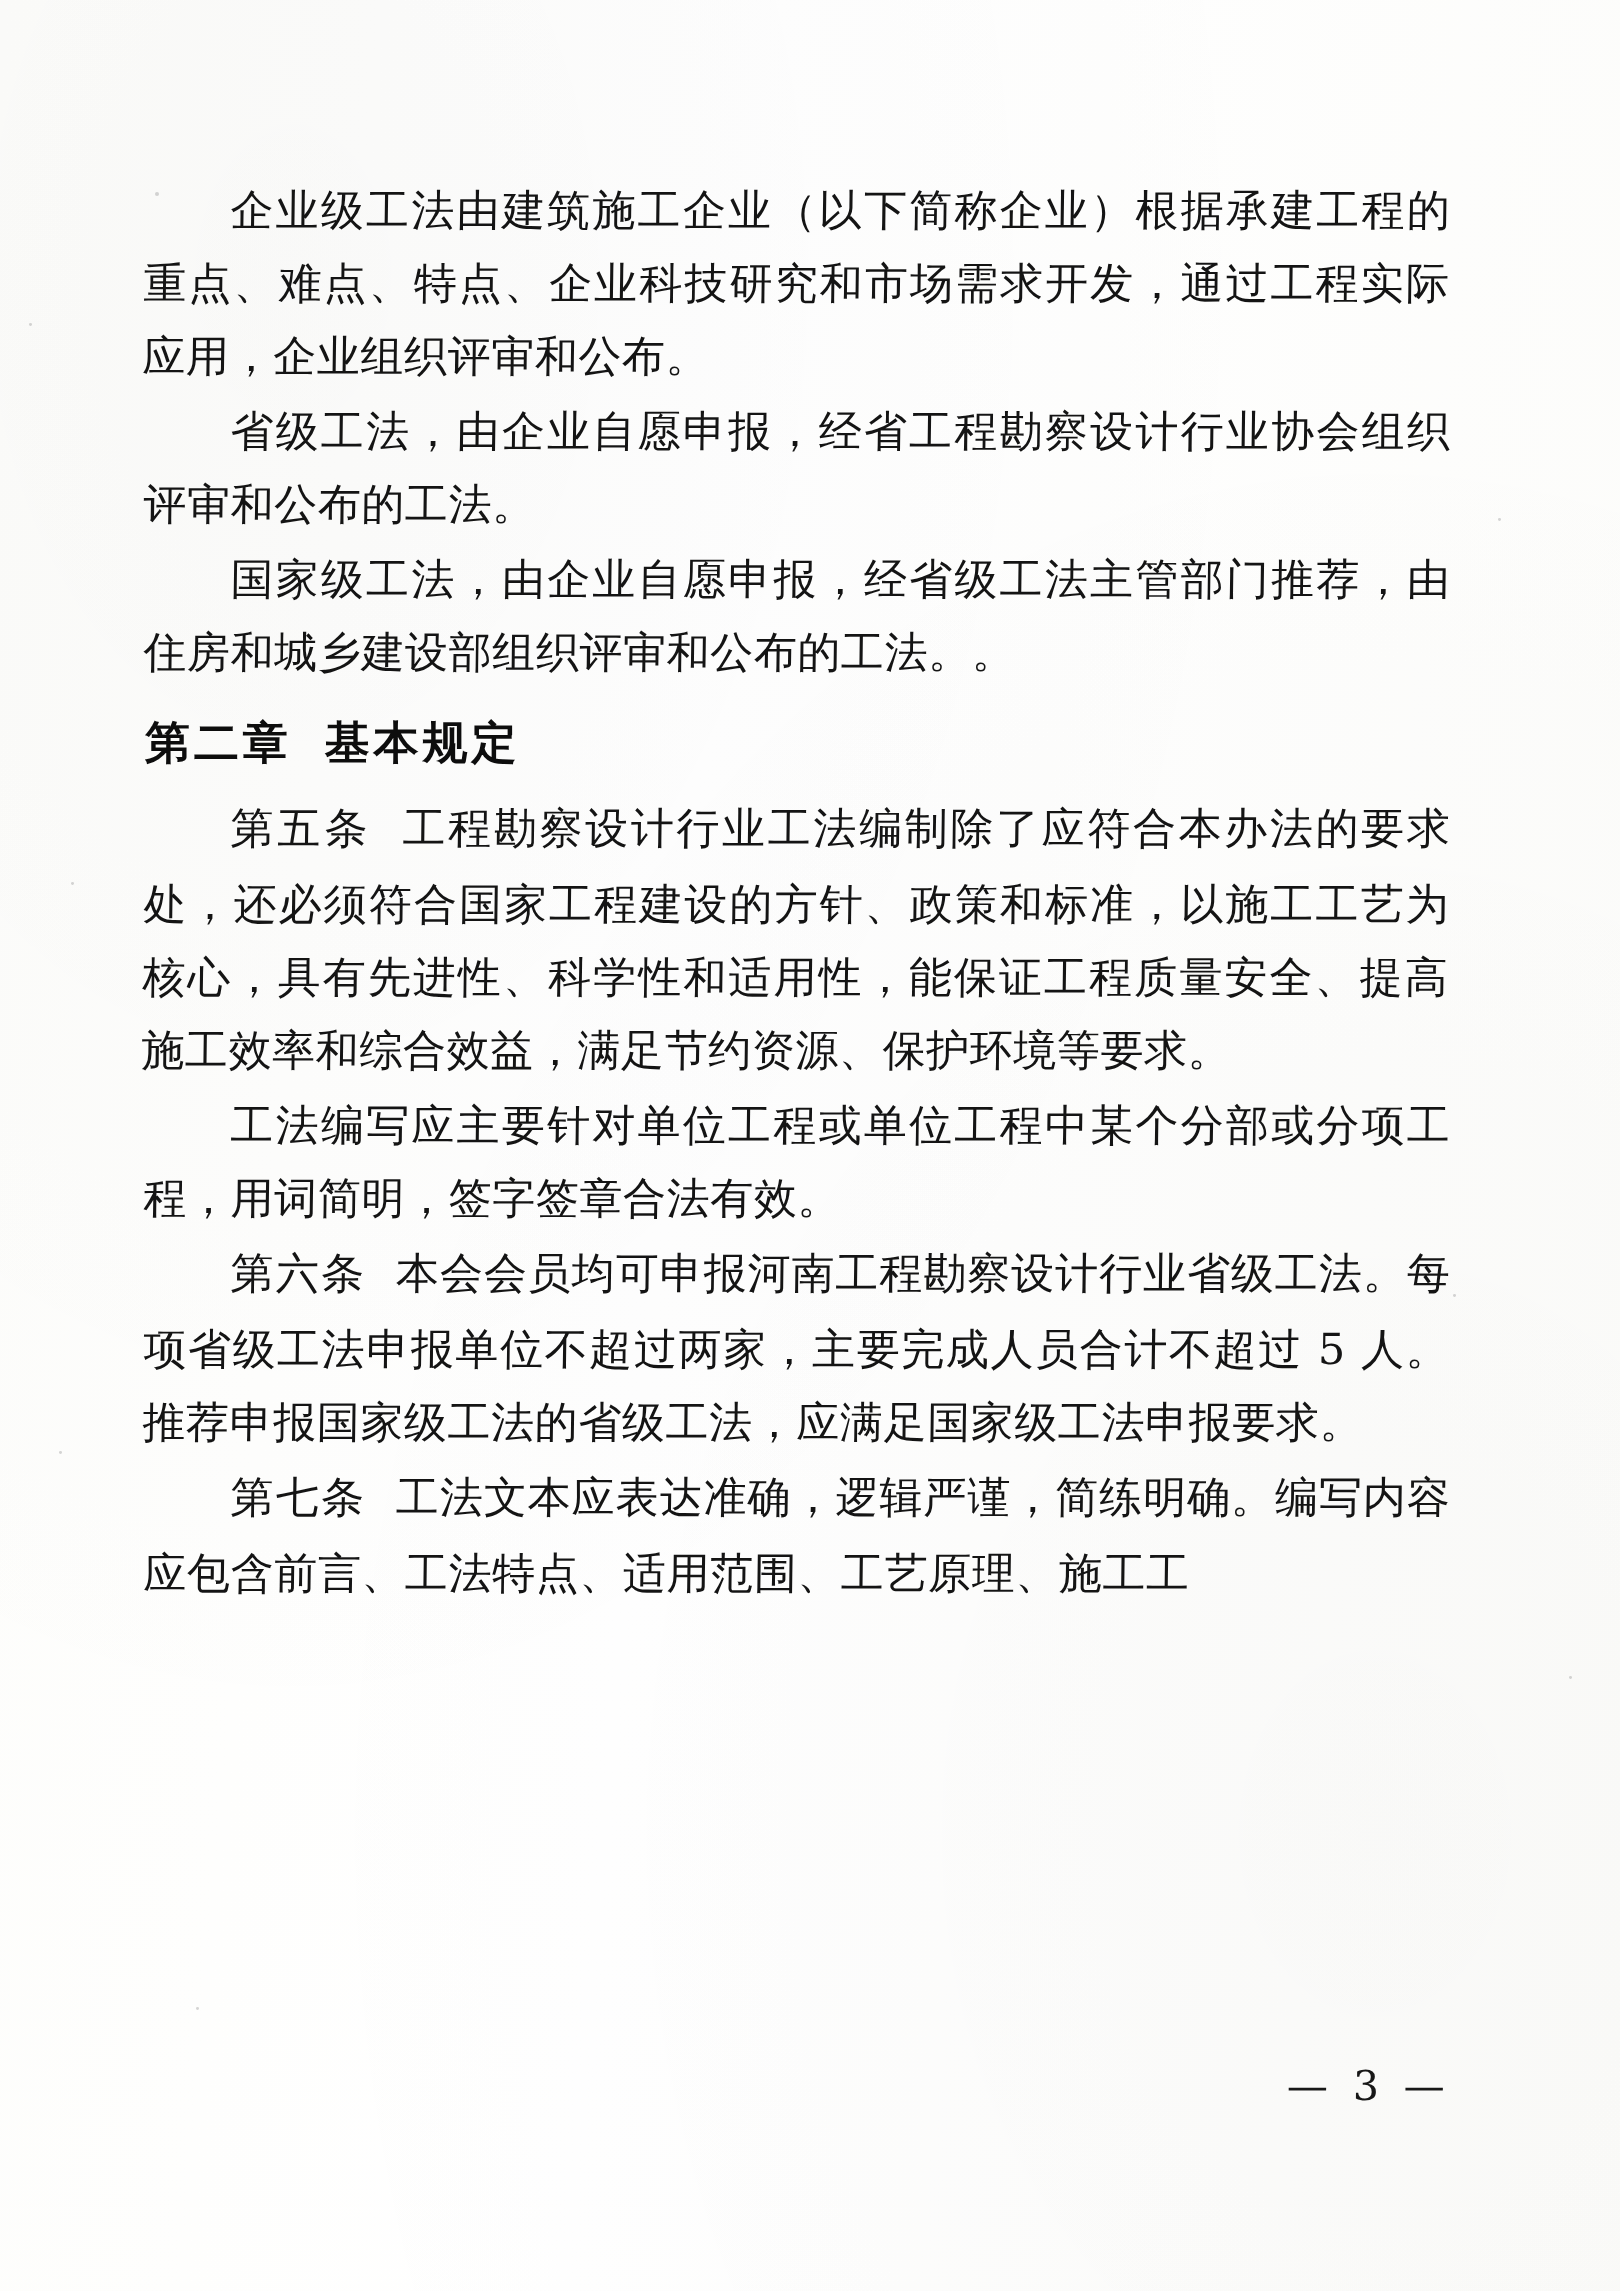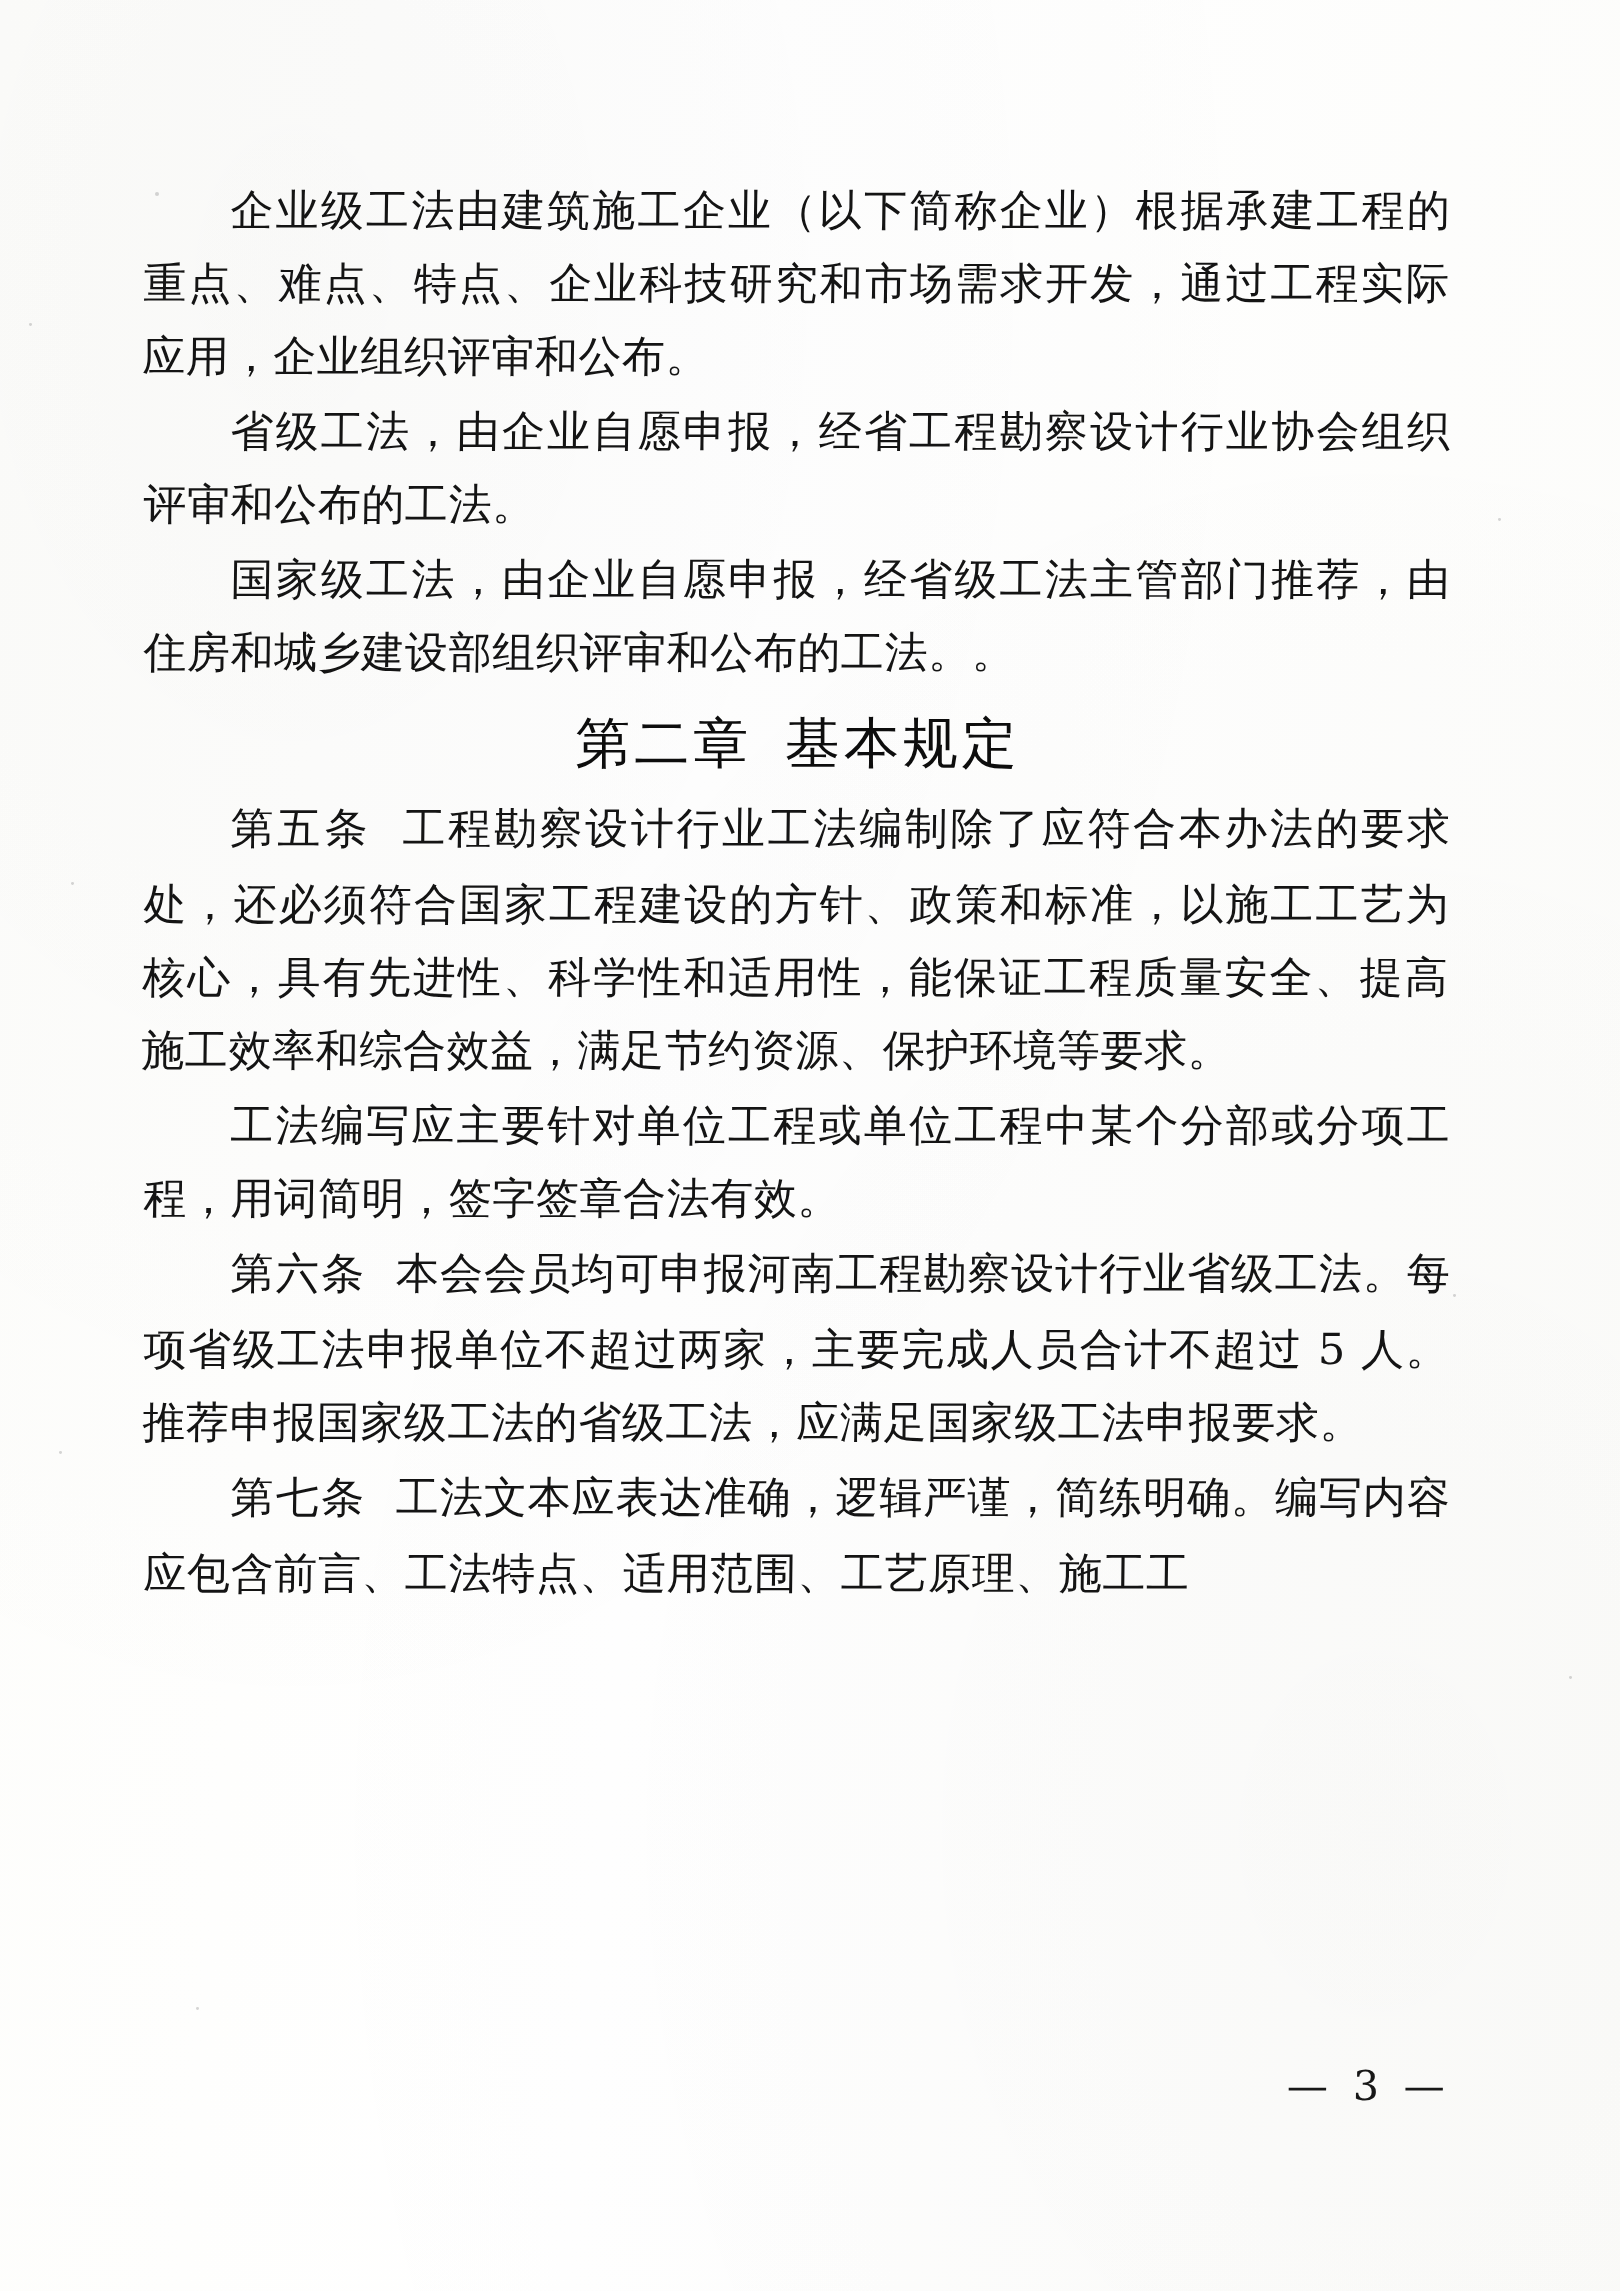--- a/index.html
+++ b/index.html
@@ -50,24 +50,24 @@
     text-indent: 86px;
     font-family: "DejaVu Serif", "Liberation Serif", serif;
     
     -webkit-font-smoothing: none;
     transform: skewX(-0.8deg);
     transform-origin: left top;
   }
 
   .chapter-heading {
     margin: 13.7px 0 9.8px 0;
-    font-size: 55px;
+    font-size: 45px;
     line-height: 80px;
-    font-weight: normal;
-    text-align: center;
+    font-weight: bold;
+    text-align: left;
     letter-spacing: 3.9px;
     color: #0d0d0d;
     text-indent: 0;
     font-family: "DejaVu Sans", "Liberation Sans", sans-serif;
   }
 
   .chapter-heading .gap { display: inline-block; width: 33px; }
 
   .article-label { letter-spacing: 2px; font-family: Liberation Mono, monospace; }
   .article-gap { display: inline-block; width: 29px; }

